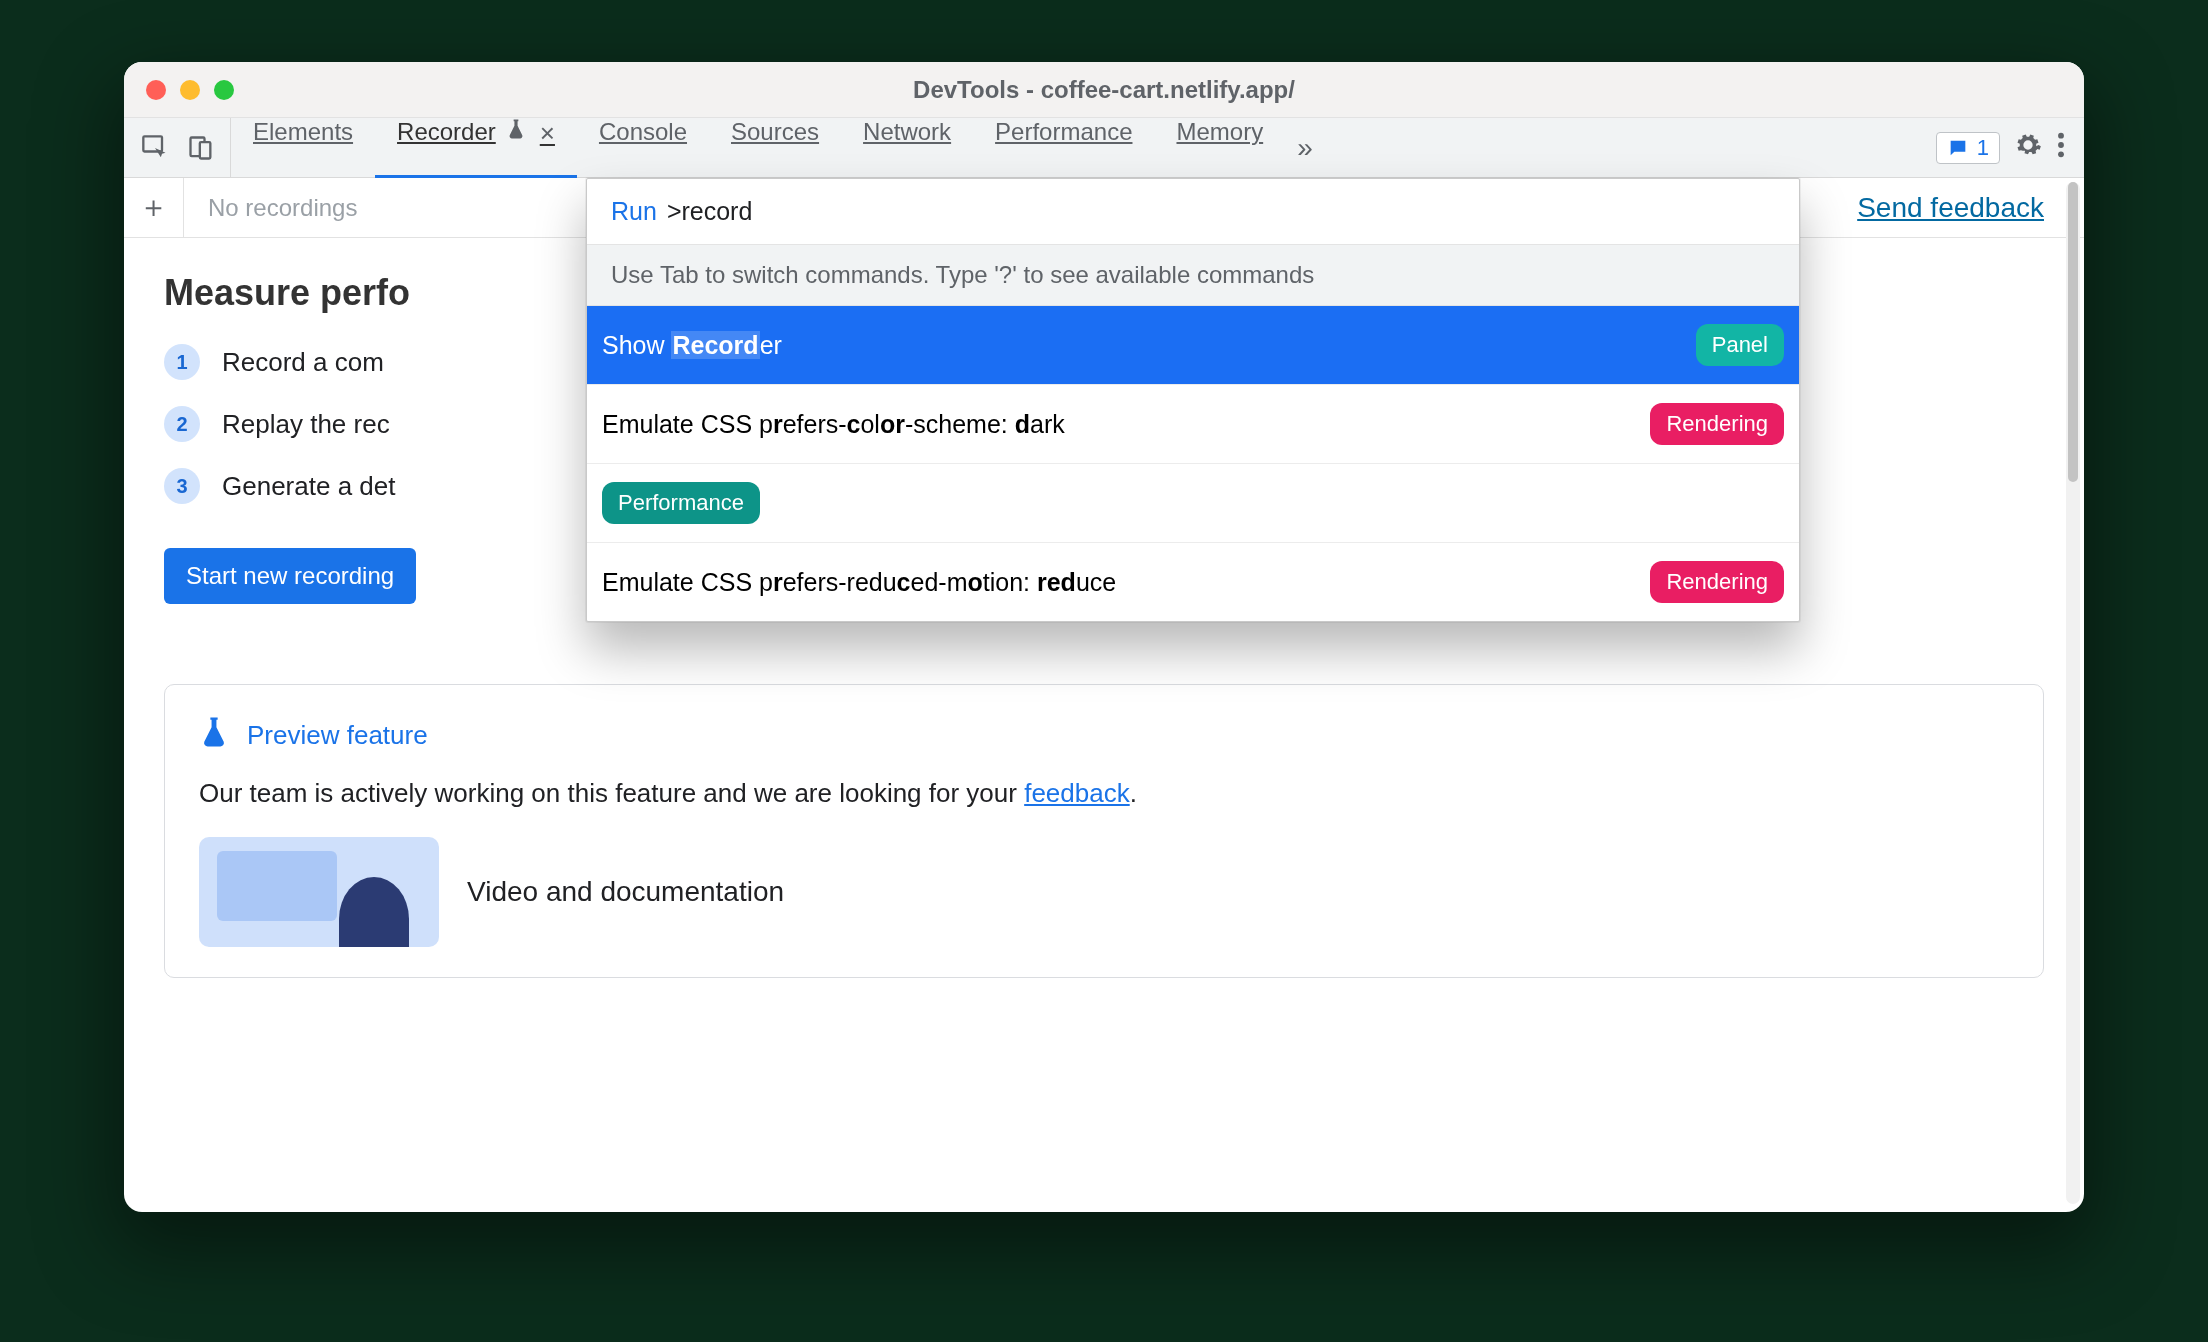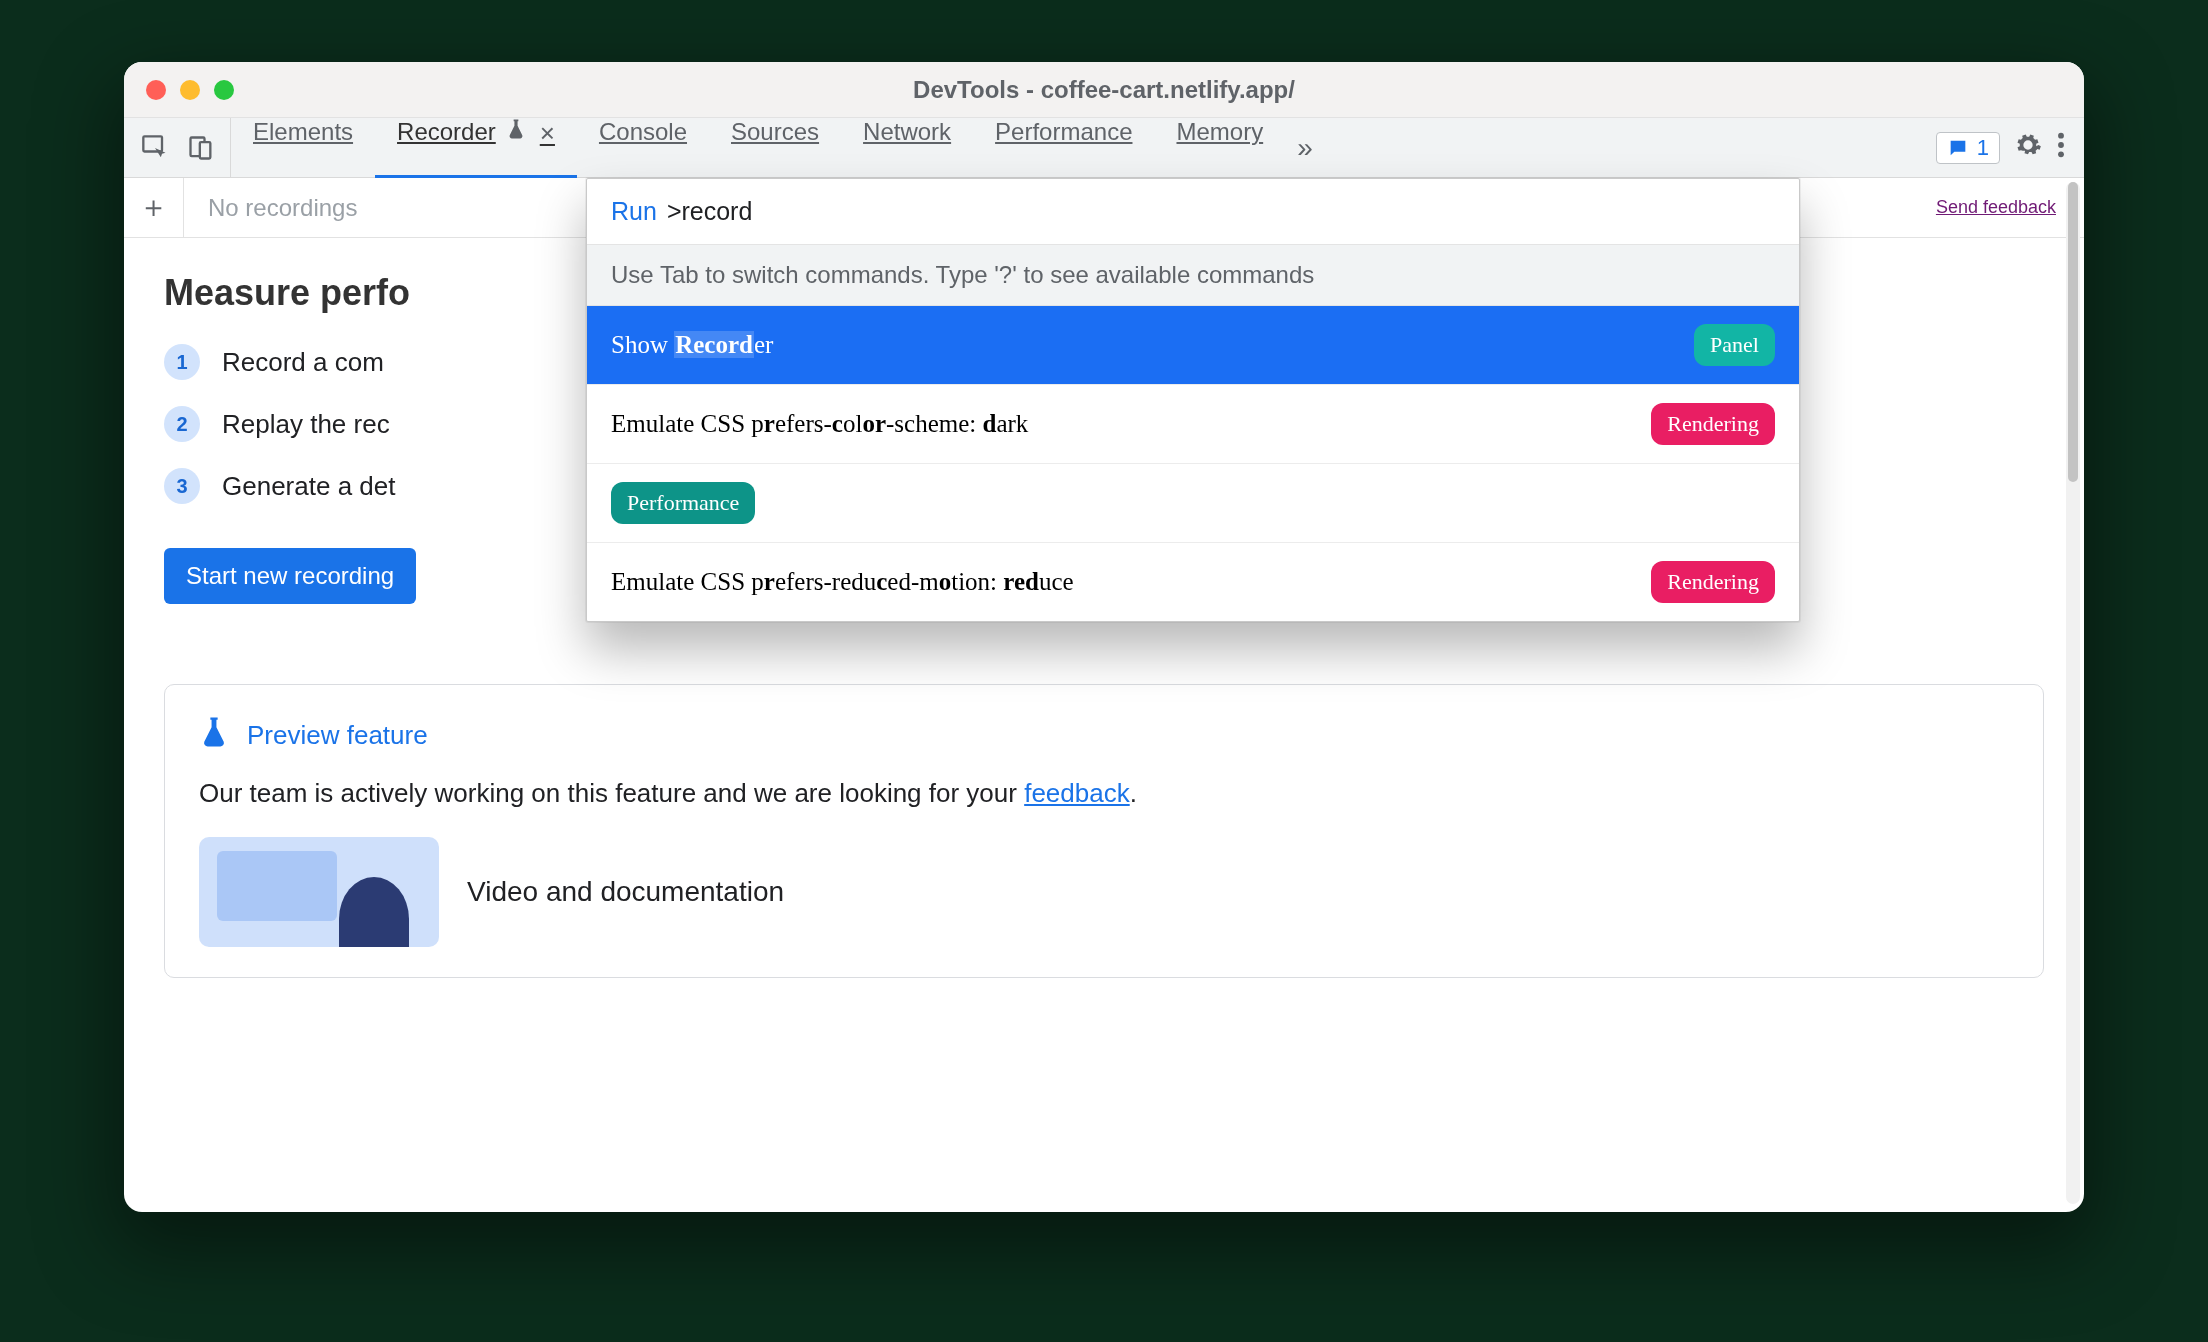--- a/index.html
+++ b/index.html
@@ -31,21 +31,21 @@
   .overflow { display:flex; align-items:center; padding:0 12px; font-size:28px; color:#5f6368; }
   .tb-right { margin-left:auto; display:flex; align-items:center; gap:14px; padding-right:18px; }
   .chip { display:flex; align-items:center; gap:8px; border:1px solid #bfc3c7; border-radius:4px; padding:2px 10px; background:#fff; font-size:22px; color:#1a73e8; }
   .chip svg { width:22px; height:22px; fill:#1a73e8; }
   .gear svg { width:28px; height:28px; fill:#5f6368; }
   .kebab svg { width:10px; height:28px; fill:#5f6368; }
 
   .subbar { height:60px; display:flex; align-items:center; border-bottom:1px solid #e2e2e2; font-size:24px; color:#9aa0a6; }
   .subbar .plus { width:60px; display:flex; align-items:center; justify-content:center; font-size:30px; color:#5f6368; border-right:1px solid #e2e2e2; height:100%; }
   .subbar .norec { padding-left:24px; }
-  .subbar .feedback { margin-left:auto; padding-right:28px; text-decoration:underline; color:#701a75; font-size:18px; }
+  .subbar .feedback { margin-left:auto; padding-right:40px; text-decoration:underline; color:#0369a1; font-size:28px; }
 
   .body { position:relative; padding:34px 40px; font-size:26px; color:#202124; height:calc(100% - 56px - 60px - 60px); }
   .h1 { font-size:36px; font-weight:700; color:#333; margin-bottom:30px; }
   .steps { display:flex; flex-direction:column; gap:26px; margin-bottom:44px; }
   .step { display:flex; align-items:center; gap:22px; }
   .badge { width:36px; height:36px; border-radius:50%; background:#d2e3fc; color:#1967d2; display:flex; align-items:center; justify-content:center; font-size:20px; font-weight:600; }
   .btn { display:inline-block; background:#1a73e8; color:#fff; border:none; border-radius:6px; padding:14px 22px; font-size:24px; font-weight:500; }
 
   .card { margin-top:80px; border:1px solid #dadce0; border-radius:10px; padding:30px 34px; }
   .card-head { display:flex; align-items:center; gap:18px; margin-bottom:22px; }
@@ -66,21 +66,21 @@
   .palette {
     position:absolute; left:462px; top:116px; width:1214px;
     background:#fff; border:1px solid #c9c9c9; border-radius:2px;
     box-shadow: 0 28px 50px rgba(0,0,0,.28), 0 0 0 1px rgba(0,0,0,.05);
     z-index:50; font-size:25px;
   }
   .pal-input { padding:18px 24px; display:flex; align-items:baseline; gap:10px; }
   .pal-run { color:#1a73e8; font-weight:500; }
   .pal-query { color:#202124; }
   .pal-hint { background:#f1f3f4; color:#5f6368; padding:16px 24px; font-size:24px; border-top:1px solid #e4e4e4; border-bottom:1px solid #e4e4e4; }
-  .pal-item { display:flex; align-items:center; justify-content:space-between; padding:18px 24px; border-bottom:1px solid #ececec;font-family:Liberation Serif, serif; }
+  .pal-item { display:flex; align-items:center; justify-content:space-between; padding:18px 15px; border-bottom:1px solid #ececec; }
   .pal-item:last-child { border-bottom:none; }
   .pal-item .lbl b { font-weight:700; }
   .pal-item .hil { background:#cfe2ff; padding:0 1px; }
   .pal-item.selected { background:#1b6ef3; color:#fff; }
   .pal-item.selected .hil { background:rgba(255,255,255,.18); }
   .tag { color:#fff; padding:8px 16px; border-radius:12px; font-size:22px; font-weight:500; }
   .tag.panel { background:#12b5a5; }
   .tag.rendering { background:#e91e63; }
   .tag.perf { background:#0d9488; }
 

